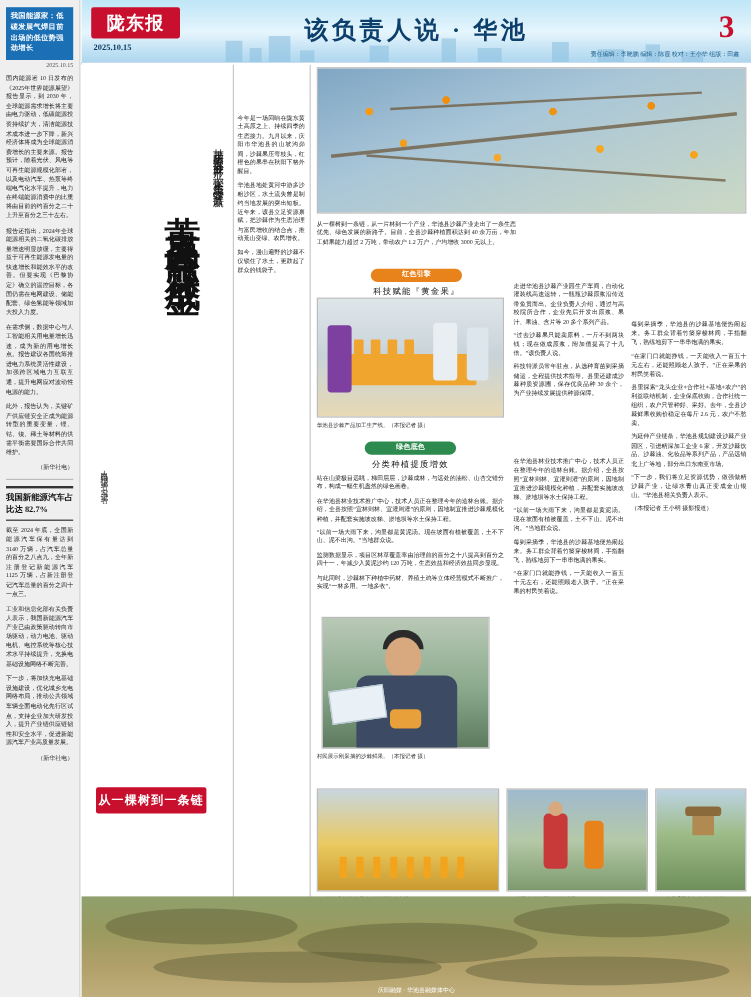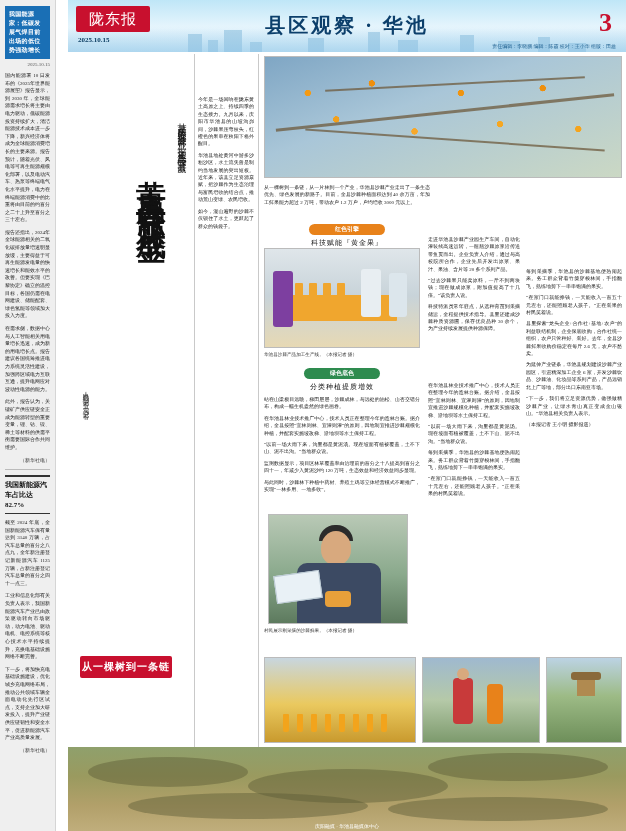--- a/index.html
+++ b/index.html
@@ -2,21 +2,21 @@
 <html><head>
 <meta charset="utf-8">
 <style>
   html,body{margin:0;padding:0;background:#cfcfcf;}
   body{font-family:"Liberation Serif",serif;}
   .page{
     position:relative;width:626px;height:831px;background:#ffffff;overflow:hidden;
   }
   
   .leftcol{
-    position:absolute;left:0;top:0;width:56px;height:831px;
+    position:absolute;left:0;top:0;width:67px;height:831px;
     background:#efefef;border-right:1px solid #d5d5d5;box-sizing:border-box;
     padding:6px 5px;
   }
   .lc-head{
     background:#1a6fb5;color:#fff;font-size:6px;line-height:9px;
     padding:4px 4px;font-weight:bold;letter-spacing:0.3px;
   }
   .lc-date{font-size:5px;color:#555;margin:3px 0 4px 0;text-align:right;}
   .lc-body{font-size:5px;line-height:7.6px;color:#222;text-align:justify;}
   .lc-sep{height:1px;background:#bbb;margin:5px 0;}
@@ -33,21 +33,21 @@
   }
   .mh-skyline{
     position:absolute;left:0;bottom:0;width:100%;height:26px;
     background:
       linear-gradient(180deg,rgba(255,255,255,0) 0%,rgba(140,195,230,.55) 100%);
   }
   .mh-sky-shapes{position:absolute;left:0;bottom:0;width:100%;height:24px;}
   .mh-sky-shapes span{position:absolute;bottom:0;background:#9fc9e3;opacity:.75;}
   .mh-logo{
     position:absolute;left:8px;top:6px;width:74px;height:26px;
-    background:#c8102e;color:#fff;font-weight:normal;font-size:15px;
+    background:#c8102e;color:#fff;font-weight:bold;font-size:15px;
     display:flex;align-items:center;justify-content:center;letter-spacing:1px;
     border-radius:2px;
   }
   .mh-date{position:absolute;left:10px;top:36px;font-size:7px;color:#0b3d62;font-weight:bold;}
   .mh-title{
     position:absolute;left:0;right:0;top:12px;text-align:center;
     font-size:20px;font-weight:bold;color:#0c3f6b;letter-spacing:3px;
     font-family:"Liberation Serif",serif;
   }
   .mh-pagenum{
@@ -189,21 +189,21 @@
       <span style="left:300px;width:12px;height:20px;"></span>
       <span style="left:330px;width:20px;height:12px;"></span>
       <span style="left:392px;width:14px;height:17px;"></span>
       <span style="left:430px;width:22px;height:11px;"></span>
       <span style="left:470px;width:12px;height:15px;"></span>
       <span style="left:500px;width:18px;height:9px;"></span>
     </div>
     <div class="mh-skyline"></div>
     <div class="mh-logo">陇东报</div>
     <div class="mh-date">2025.10.15</div>
-    <div class="mh-title">县区观察 · 华池</div>
+    <div class="mh-title">该负责人说 · 华池</div>
     <div class="mh-pagenum">3</div>
     <div class="mh-credit">责任编辑：李晓鹏  编辑：陈霞  校对：王小华  组版：田鑫</div>
   </div>
 
   <div class="main">
 
     <div class="vrule" style="left:126px;"></div>
     <div class="vrule" style="left:190px;"></div>
 
     <div class="headline">

